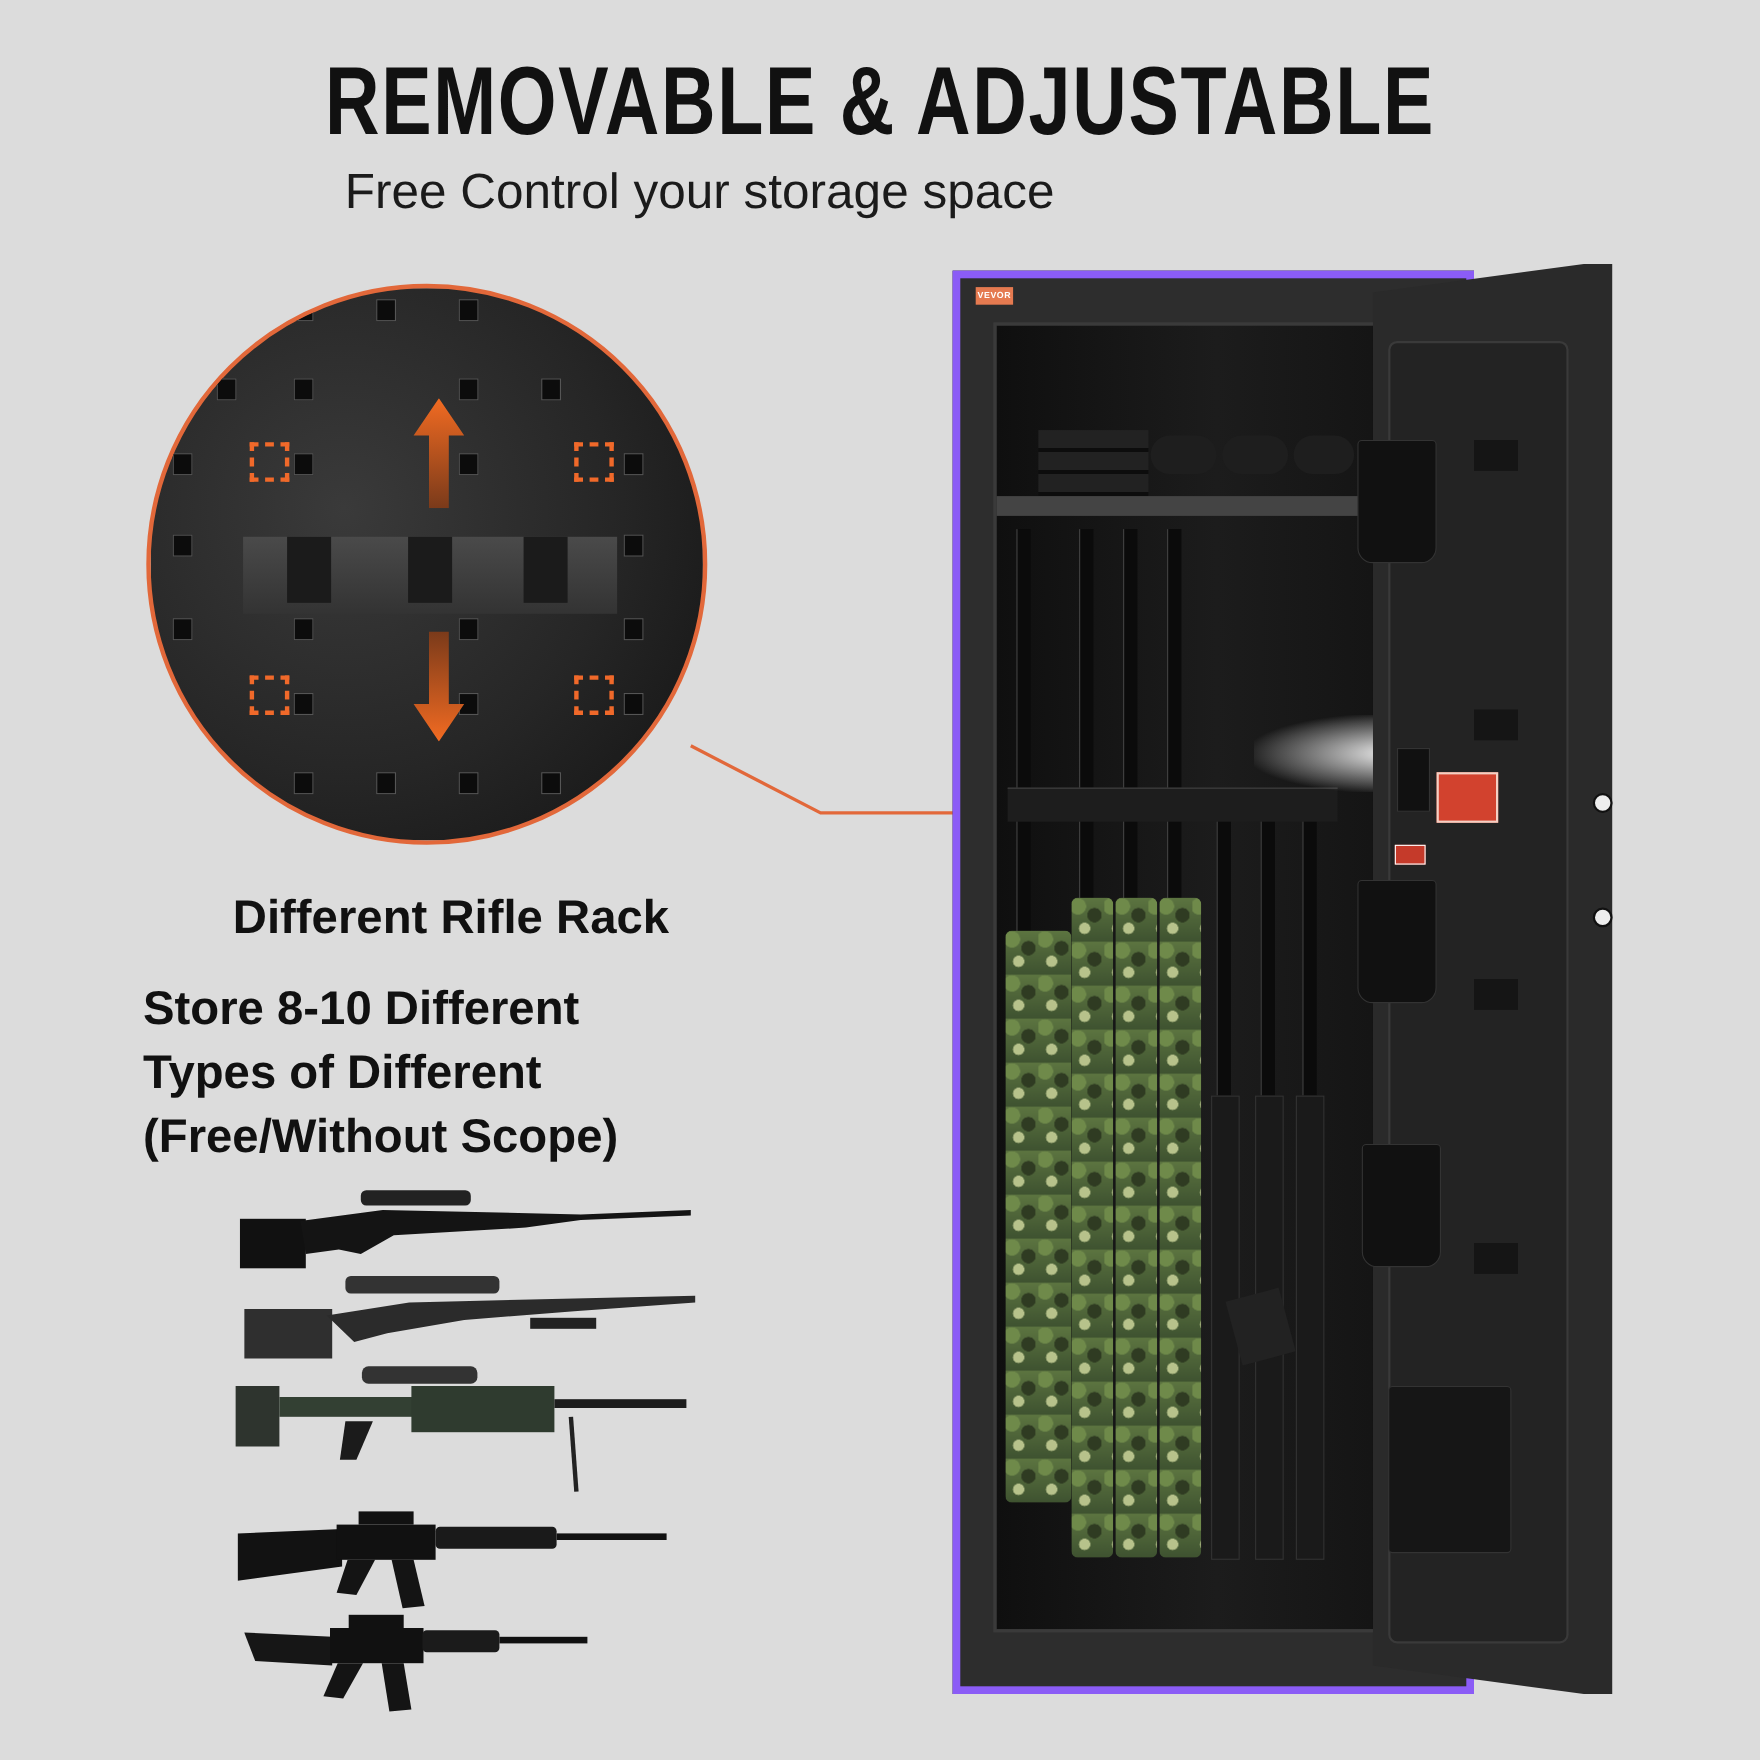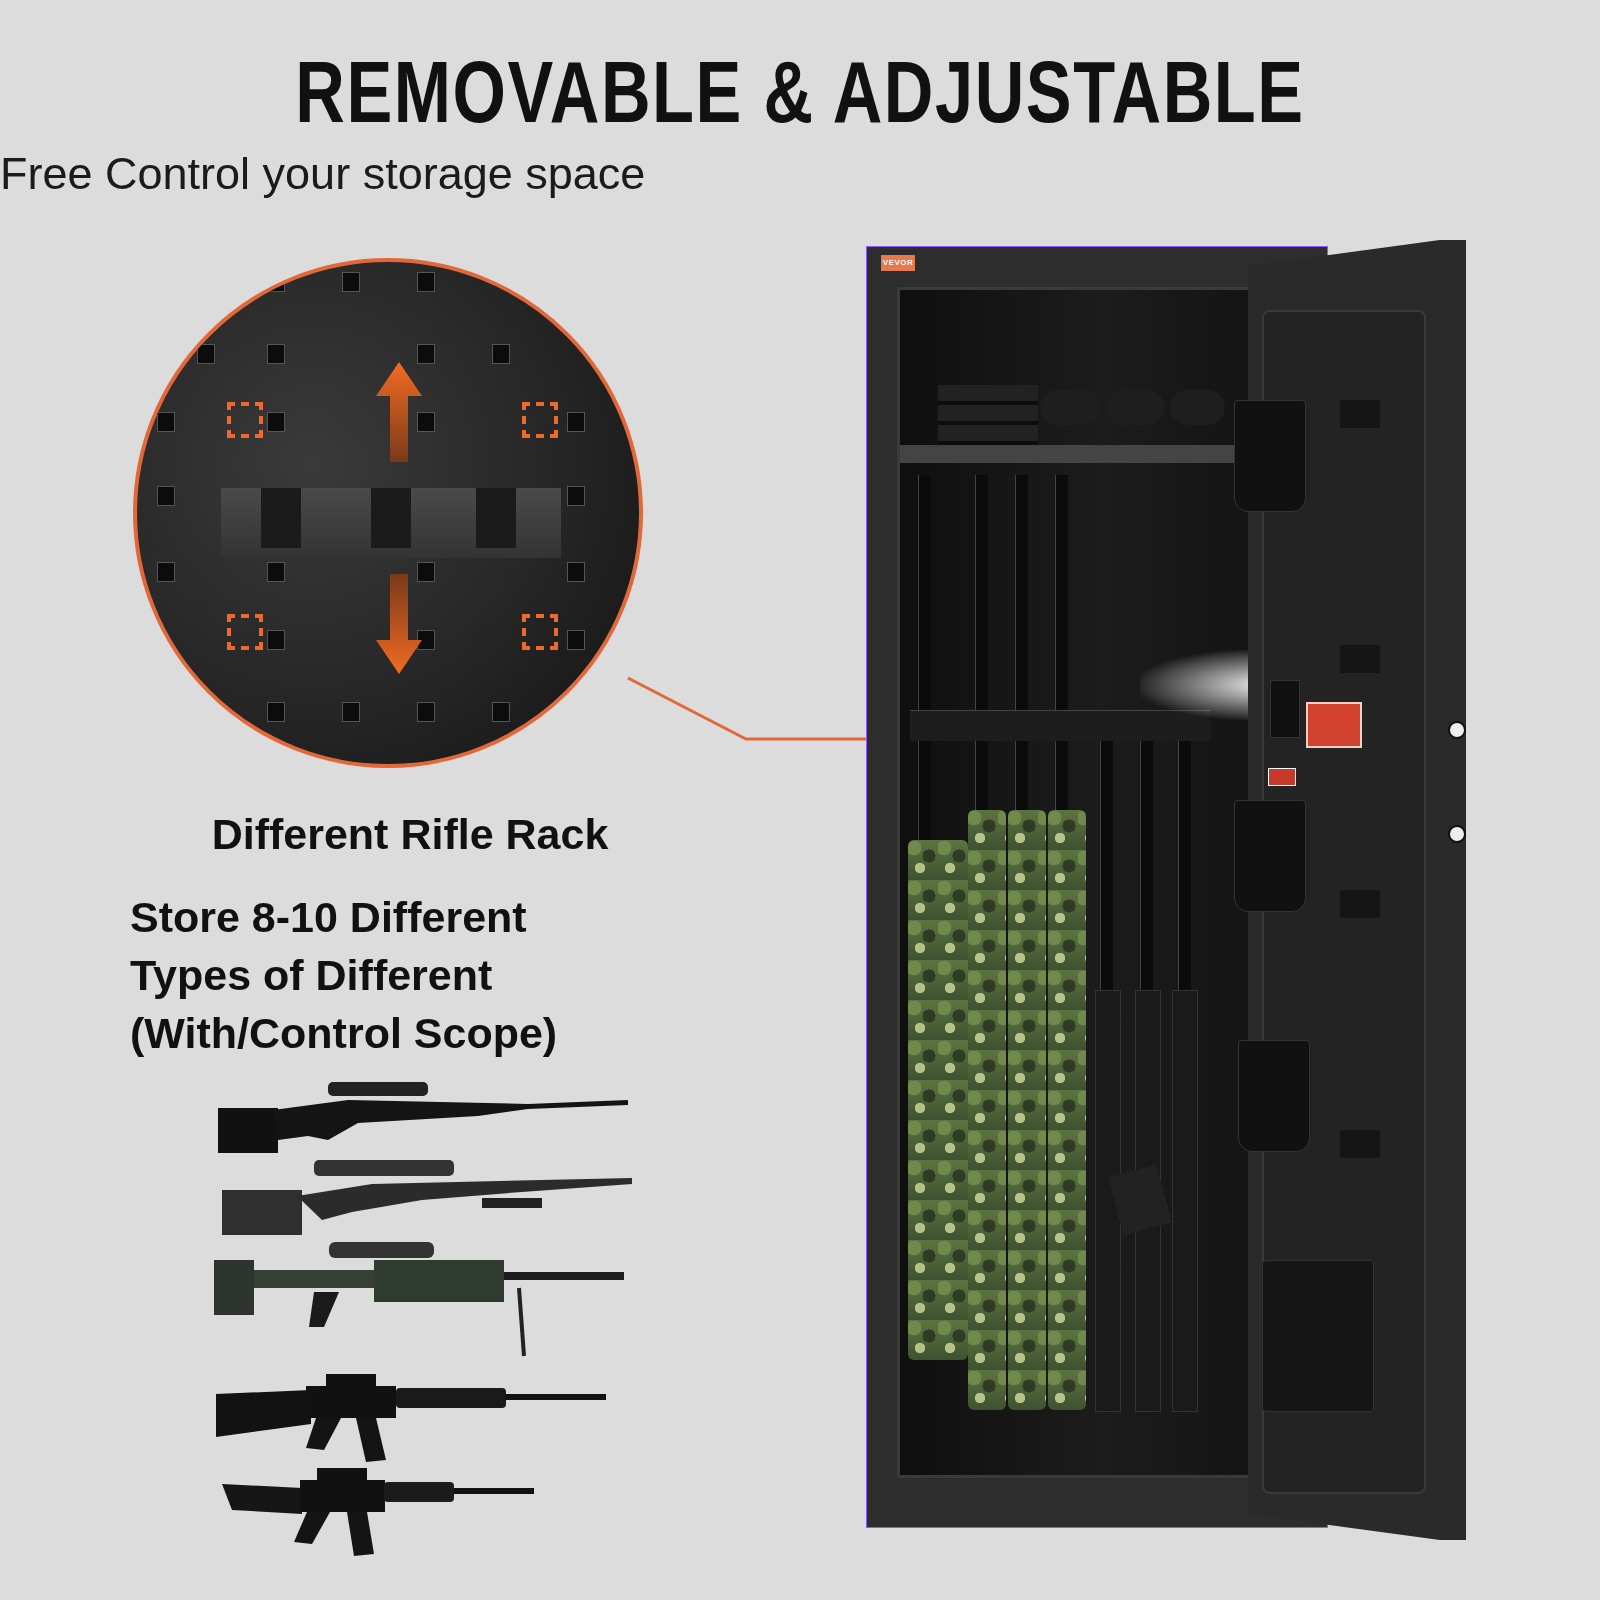--- a/index.html
+++ b/index.html
@@ -9,21 +9,21 @@
     font-family:"Liberation Sans", sans-serif;
   }
   .headline {
     position:absolute; left:0; top:44px; width:1600px; text-align:center;
     font-family:"Liberation Sans", sans-serif; font-weight:700;
     font-size:88px; line-height:96px; color:#111;
     transform:scaleX(0.78); transform-origin:center;
     letter-spacing:2px;
   }
   .subhead {
-    position:absolute; left:0; top:146px; width:1272px; 
+    position:absolute; left:0; top:146px; width:1272px; text-align:center;
     font-size:45px; line-height:56px; color:#1b1b1b;
   }
   .feature-title {
     position:absolute; left:140px; top:810px; width:540px; text-align:center;
     font-weight:700; font-size:43px; color:#111;
   }
   .feature-desc {
     position:absolute; left:130px; top:888px; width:560px; 
     font-weight:700; font-size:43px; line-height:58px; color:#111;
   }
@@ -47,21 +47,21 @@
     position:absolute; width:36px; height:36px; border:4px dashed #f0692a; box-sizing:border-box;
   }
   .arrow-up, .arrow-down { position:absolute; left:237px; width:50px; }
 
   
   .callout { position:absolute; left:0; top:0; width:1600px; height:1600px; pointer-events:none; }
 
   
   .safe-body {
     position:absolute; left:866px; top:246px; width:460px; height:1280px;
-    background:#2d2d2d; border:1px solid #8b5cf6;
+    background:#2d2d2d; border:7px solid #8b5cf6;
   }
   .safe-interior {
     position:absolute; left:30px; top:40px; width:400px; height:1185px;
     background:linear-gradient(90deg,#0f0f0f,#1c1c1c 50%,#121212);
     border:3px solid #3a3a3a;
   }
   .vevor-badge {
     position:absolute; left:14px; top:8px; width:34px; height:16px;
     background:#e57a50; color:#fff; font-size:8px; font-weight:700;
     text-align:center; line-height:16px; letter-spacing:0.5px;
@@ -168,21 +168,21 @@
 
 <svg class="callout" width="1600" height="1600">
   <polyline points="628,678 746,739 960,739" fill="none" stroke="#e2683a" stroke-width="3"></polyline>
   <circle cx="960" cy="739" r="5" fill="#e2683a"></circle>
 </svg>
 
 <div class="feature-title">Different Rifle Rack</div>
 <div class="feature-desc">
   <span class="desc-line">Store 8-10 Different</span>
   <span class="desc-line">Types of Different</span>
-  <span class="desc-line">(With/Control Scope)</span>
+  <span class="desc-line">(Free/Without Scope)</span>
 </div>
 
 <svg class="firearm" style="left:218px;top:1078px" width="420" height="80" viewBox="0 0 420 80">
   <rect x="110" y="4" width="100" height="14" rx="5" fill="#222"></rect>
   <rect x="0" y="30" width="60" height="45" fill="#111"></rect>
   <path d="M55 32 L130 22 L310 26 L410 22 L410 27 L310 31 L260 38 L140 45 L110 62 L90 58 L60 62 Z" fill="#141414"></path>
 </svg>
 <svg class="firearm" style="left:222px;top:1160px" width="420" height="80" viewBox="0 0 420 80">
   <rect x="92" y="0" width="140" height="16" rx="5" fill="#333"></rect>
   <rect x="0" y="30" width="80" height="45" fill="#2f2f2f"></rect>

